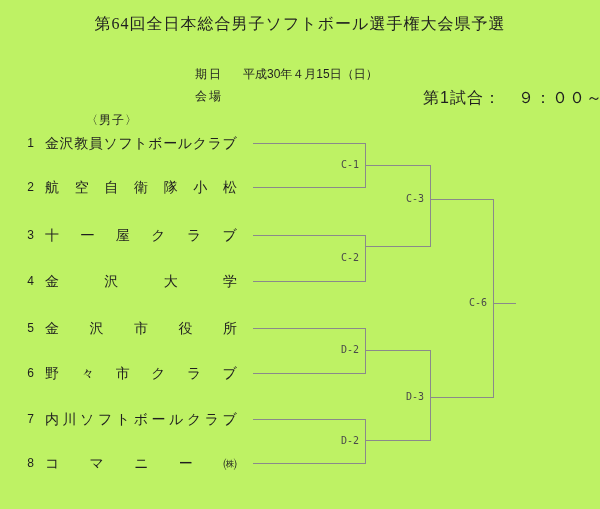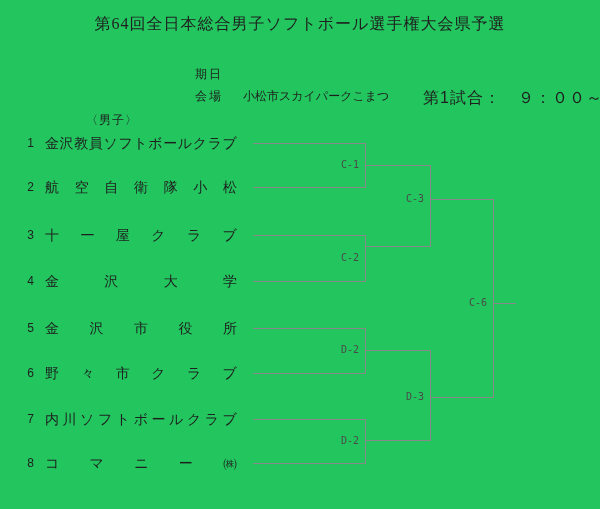--- a/index.html
+++ b/index.html
@@ -1,17 +1,17 @@
 <!DOCTYPE html>
 <html><head>
 <meta charset="utf-8">
 <style>
   html,body { margin:0; padding:0; background:#ffffff; }
   .page {
-    position:relative; width:600px; height:509px; background:#22c55e;
+    position:relative; width:600px; height:509px; background:#bef264;
     font-family:"Liberation Sans","DejaVu Sans",sans-serif; color:#1f1f1f;
     overflow:hidden;
   }
   .title {
     position:absolute; left:0; top:14px; width:100%; text-align:center;
     font-family:"Liberation Serif","DejaVu Serif",serif;
     font-size:16px; letter-spacing:1px; white-space:nowrap;
   }
   .info-row { position:absolute; display:flex; font-size:12px; white-space:nowrap;text-align:right; }
   .info-row .lab { margin-right:20px; letter-spacing:2px; }
@@ -35,24 +35,24 @@
 </style>
 </head>
 <body>
 
 <div class="page">
 
   <div class="title">第64回全日本総合男子ソフトボール選手権大会県予選</div>
 
   <div class="info-row" style="left:195px; top:66px;">
     <span class="lab">期日</span>
+    <span>平成30年４月15日（日）</span>
   </div>
   <div class="info-row" style="left:195px; top:88px;">
     <span class="lab">会場</span>
-    <span>小松市スカイパークこまつ</span>
   </div>
   <div class="first-game" style="left:423px; top:88px;">第1試合：　９：００～</div>
 
   <div class="section-label">〈男子〉</div>
 
   <div class="team-row" style="left:0; top:134px; width:240px;">
     <span class="team-seed">1</span>
     <span class="team-name">
         <span>金</span>
         <span>沢</span>

